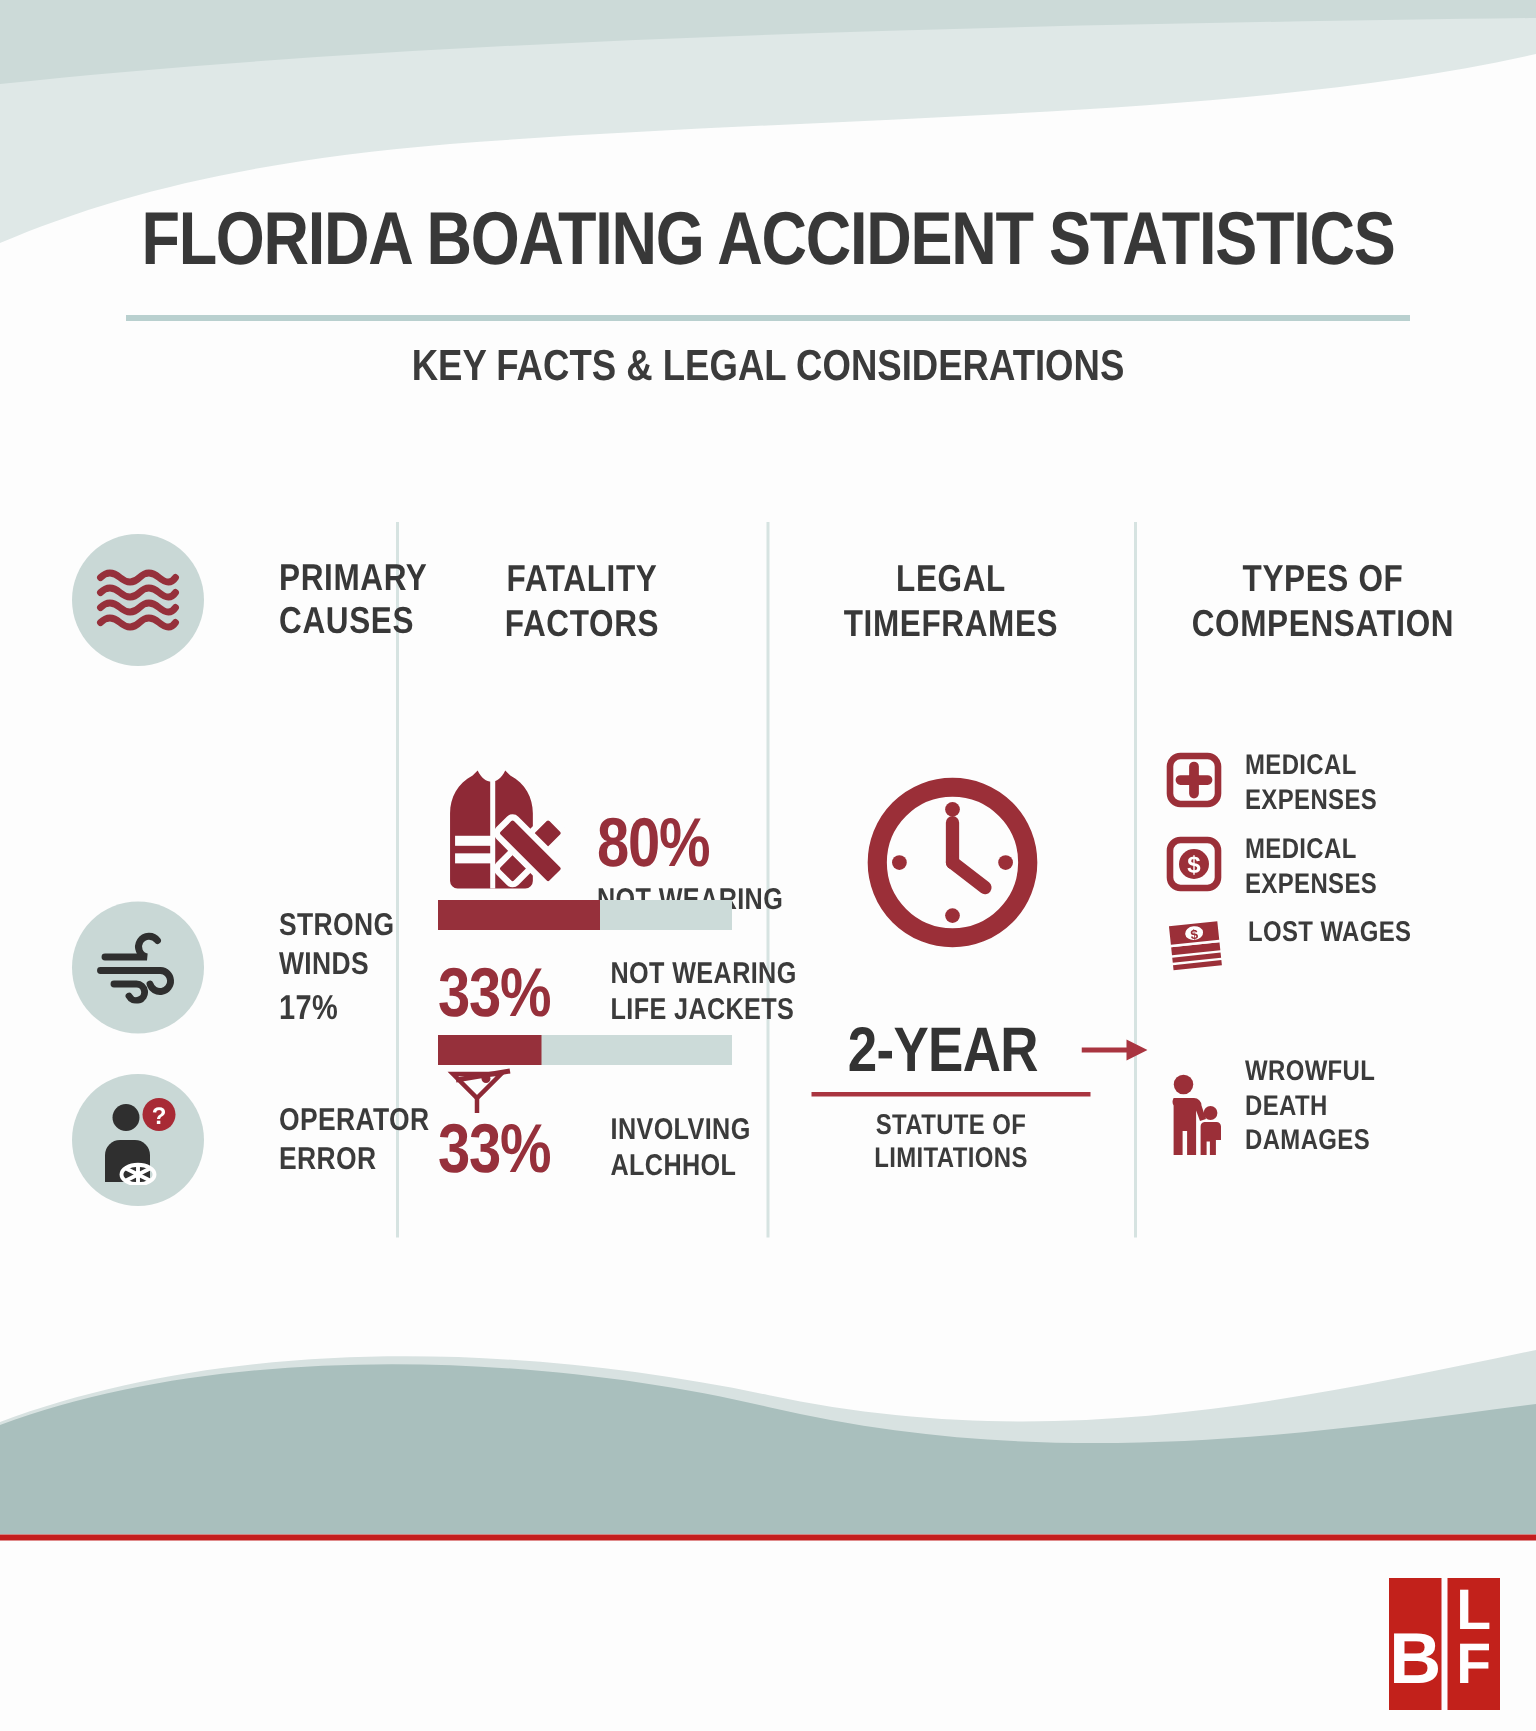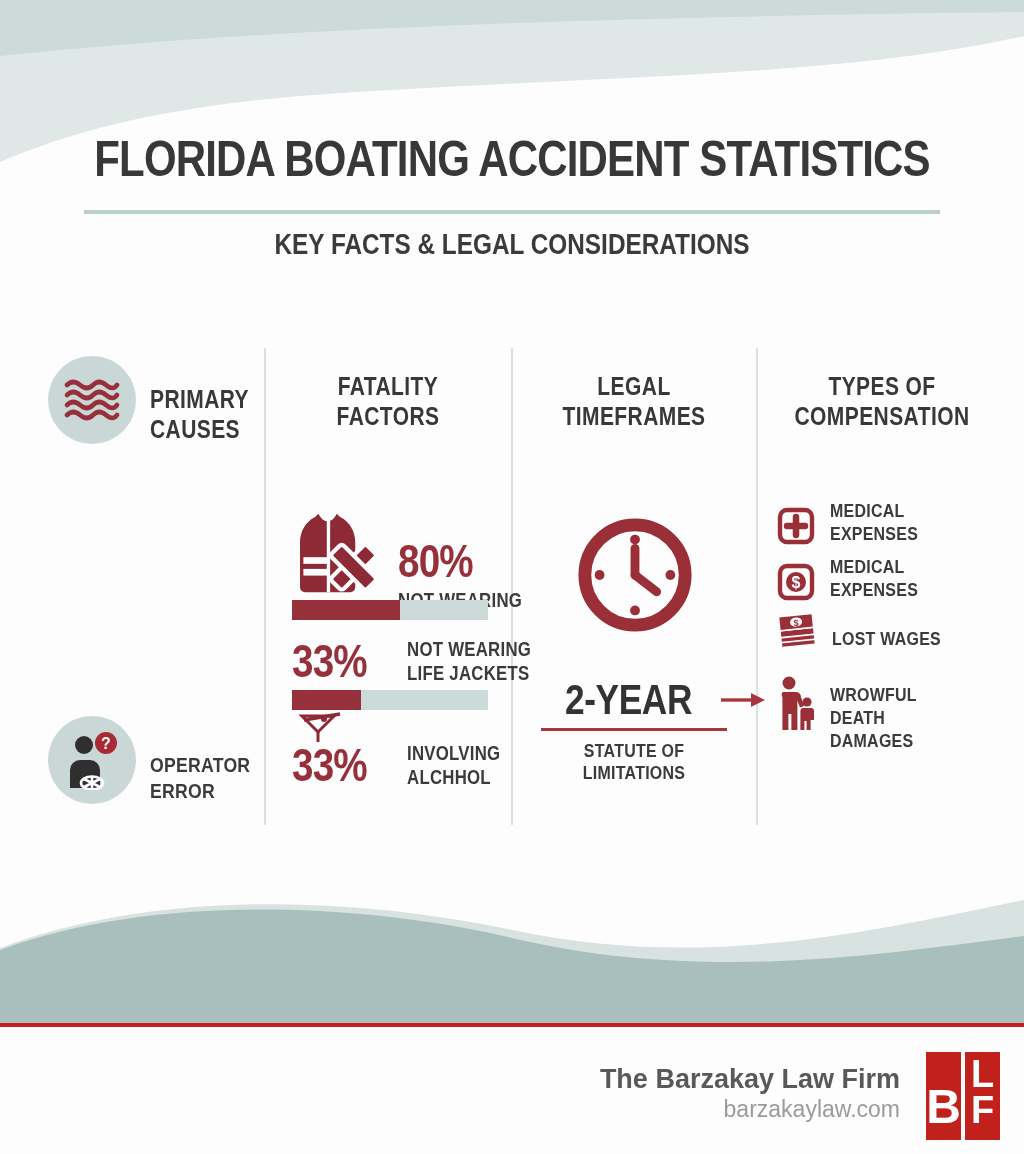--- a/index.html
+++ b/index.html
@@ -13,35 +13,35 @@
   .title{left:0;top:130px;width:1024px;text-align:center;font-size:50px;font-weight:700;
          letter-spacing:-1px;color:#383838;white-space:nowrap;}
   .title-rule{left:84px;top:210px;width:856px;height:4px;background:#b9d0cf;}
   .subtitle{left:0;top:228px;width:1024px;text-align:center;font-size:29px;font-weight:700;
             letter-spacing:0;color:#3b3b3b;white-space:nowrap;}
   
   .vdiv{top:348px;height:477px;width:2px;background:#d6e3e1;}
   
   .colhead{font-size:25px;font-weight:700;line-height:1.18;color:#383838;letter-spacing:.5px;}
   
-  .pc-row{display:flex;align-items:flex-end;position:absolute;left:48px;width:220px;}
+  .pc-row{display:flex;align-items:center;position:absolute;left:48px;width:220px;gap:36px;}
   .pc-circle{width:88px;height:88px;border-radius:50%;background:#c9d8d6;flex:0 0 88px;
              display:flex;align-items:center;justify-content:center;}
   .pc-label{font-size:21px;font-weight:700;line-height:1.25;color:#3b3b3b;letter-spacing:.3px;}
   
   .bigpct{font-size:46px;font-weight:700;color:#96303b;letter-spacing:-1px;}
   .statlabel{font-size:20px;font-weight:700;color:#3b3b3b;line-height:1.2;letter-spacing:.3px;}
   .bar{width:196px;height:20px;background:#ccdbd9;}
   .bar-fill{height:100%;background:#96303b;}
   
   .term{font-size:42px;font-weight:700;color:#333;letter-spacing:-.5px;}
   .term-rule{width:186px;height:3px;background:#a93540;}
   .caption{font-size:19px;font-weight:700;color:#3b3b3b;letter-spacing:.3px;}
   
-  .comp-row{display:flex;align-items:flex-end;position:absolute;left:776px;width:240px;}
+  .comp-row{display:flex;align-items:flex-start;position:absolute;left:776px;width:240px;}
   .comp-icon{flex:0 0 40px;height:40px;margin-right:14px;display:flex;align-items:center;justify-content:center;}
   .comp-label{font-size:19px;font-weight:700;color:#3b3b3b;line-height:1.2;letter-spacing:.3px;}
   
   .redline{left:0;top:1023px;width:1024px;height:4px;background:#c41e1e;}
   .firm{right:124px;top:1064px;text-align:right;font-size:27px;font-weight:700;color:#58595b;white-space:nowrap;}
   .site{right:124px;top:1096px;text-align:right;font-size:23px;color:#9b9b9b;white-space:nowrap;}
   .logo{left:926px;top:1052px;display:flex;gap:4px;}
   .logo-block{width:35px;height:88px;background:#c2211b;color:#fff;font-weight:700;
               display:flex;flex-direction:column;align-items:center;justify-content:center;}
   .logo-b{font-size:48px;justify-content:flex-end;padding-bottom:6px;box-sizing:border-box;}
@@ -74,20 +74,35 @@
           <path d="M4 17 q6 -6 13 0 t13 0 t13 0 t11 0"></path>
           <path d="M4 27 q6 -6 13 0 t13 0 t13 0 t11 0"></path>
           <path d="M4 37 q6 -6 13 0 t13 0 t13 0 t11 0"></path>
         </g>
       </svg>
     </div>
     <div class="colhead cx-l" style="margin-left:14px;width:110px;">PRIMARY CAUSES</div>
   </div>
 
 
+  <div class="pc-row" style="top:601px;">
+    <div class="pc-circle">
+      <svg width="56" height="48" viewBox="0 0 56 48">
+        <g fill="none" stroke="#2f2f2f" stroke-width="4.6" stroke-linecap="round">
+          <path d="M6 17 H34 a7 7 0 1 1 7 -11"></path>
+          <path d="M3 26 H43 a7 7 0 1 1 -7 9"></path>
+          <path d="M12 35 H27 a5.5 5.5 0 1 1 -5 8"></path>
+        </g>
+      </svg>
+    </div>
+    <div class="pc-label cx-l" style="margin-left:14px;width:118px;">
+      <span>STRONG WINDS</span><br>
+      <span style="font-size:23px;">17%</span>
+    </div>
+  </div>
 
   <div class="pc-row" style="top:716px;">
     <div class="pc-circle">
       <svg width="64" height="60" viewBox="0 0 64 60">
         <circle cx="24" cy="15" r="9" fill="#2f2f2f"></circle>
         <path d="M10 58 V40 a10 10 0 0 1 10 -10 h10 a10 10 0 0 1 10 10 v18 Z" fill="#2f2f2f"></path>
         <g stroke="#fff" stroke-width="2.6" fill="none">
           <ellipse cx="32" cy="53" rx="11" ry="6.5"></ellipse>
           <path d="M24 49 l16 8 M40 49 l-16 8 M32 46.5 v13"></path>
         </g>
@@ -221,41 +236,39 @@
           <rect x="4" y="4" width="34" height="14" fill="#9b2f38" stroke="#fdfdfd" stroke-width="1.6"></rect>
           <ellipse cx="21" cy="11" rx="6" ry="4.6" fill="#fdfdfd"></ellipse>
           <text x="21" y="15" text-anchor="middle" font-size="9" font-weight="bold" fill="#9b2f38" font-family="Liberation Sans, sans-serif">$</text>
         </g>
       </svg>
     </div>
     <div class="comp-label cx-l">LOST WAGES</div>
   </div>
 
 
-  <div class="comp-row" style="top:676px;align-items:flex-start;">
+  <div class="comp-row" style="top:696px;align-items:flex-end;">
     <div class="comp-icon" style="height:56px;">
       <svg width="40" height="56" viewBox="0 0 40 56">
         <circle cx="13" cy="7" r="6.5" fill="#9b2f38"></circle>
         <path d="M6 16 h14 a5 5 0 0 1 5 5 l3 9 -4 1.4 -2.6 -7 V54 h-6 V38 h-3 V54 h-6 V21 a5 5 0 0 1 0 -5 Z" fill="#9b2f38"></path>
         <circle cx="31" cy="26" r="4.6" fill="#9b2f38"></circle>
         <path d="M27 32 h8 a3 3 0 0 1 3 3 V44 h-3.4 V54 h-4 V45 h-2.2 V54 h-4 V35 a3 3 0 0 1 2.6 -3 Z" fill="#9b2f38"></path>
       </svg>
     </div>
     <div class="comp-label cx-l" style="width:140px;margin-top:8px;">WROWFUL DEATH DAMAGES</div>
   </div>
 
   <svg class="abs" style="left:0;top:878px;" width="1024" height="145" viewBox="0 0 1024 145">
     <path d="M0,70 C 150,14 340,16 512,52 C 700,92 860,56 1024,22 V145 H0 Z" fill="#d8e2e1"></path>
     <path d="M0,72 C 150,16 360,24 512,60 C 700,104 870,78 1024,58 V145 H0 Z" fill="#a9bfbd"></path>
   </svg>
 
   <div class="abs redline"></div>
 
-  <div class="abs firm">The Barzakay Law Firm</div>
-  <div class="abs site">barzakaylaw.com</div>
   <div class="abs logo">
     <div class="logo-block logo-b">B</div>
     <div class="logo-block logo-lf">
       <span>L</span>
       <span>F</span>
     </div>
   </div>
 
 </div>
 

